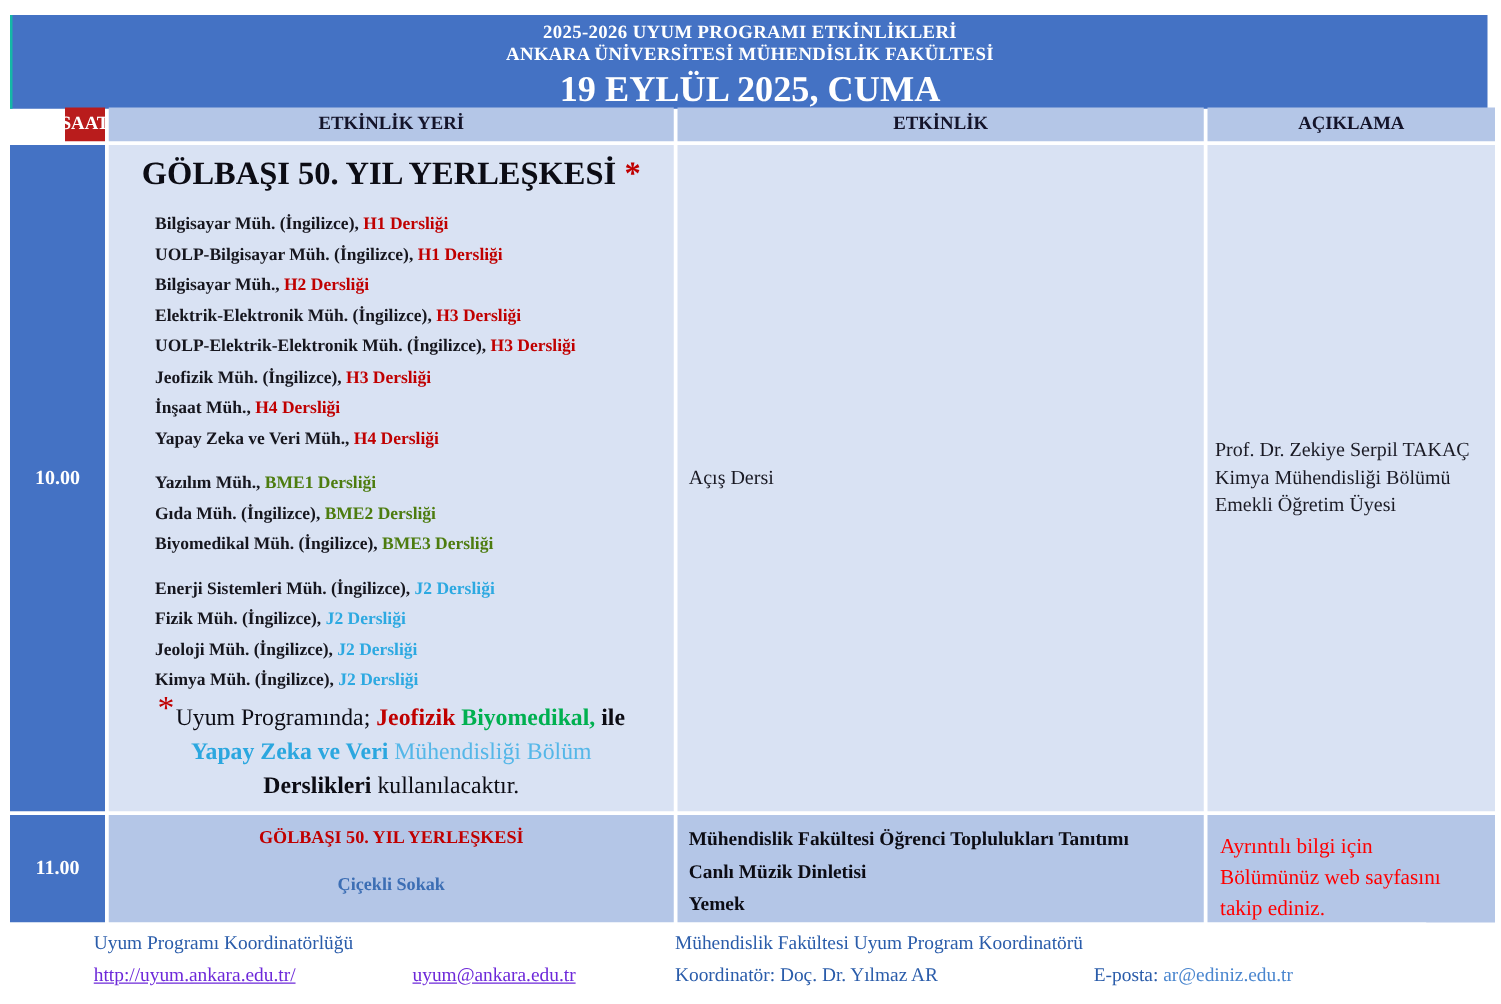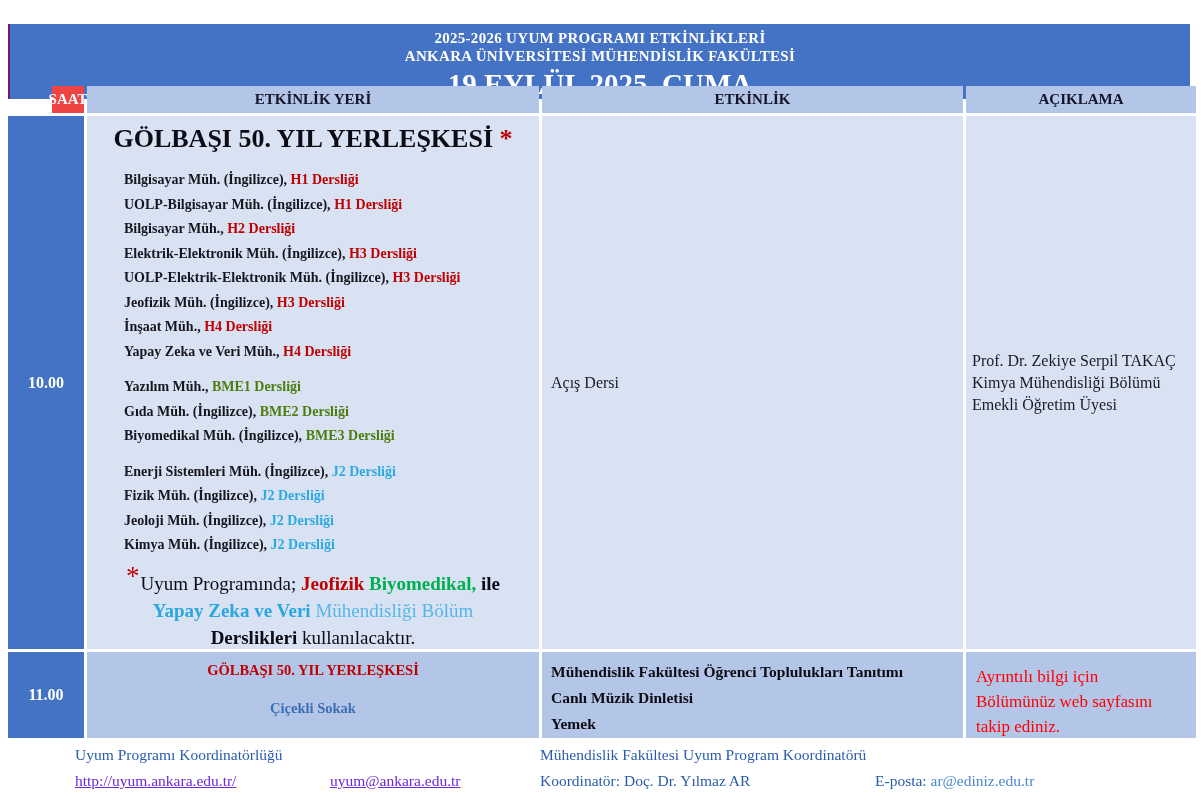--- a/index.html
+++ b/index.html
@@ -1,55 +1,55 @@
 <!DOCTYPE html>
 <html><head>
 <meta charset="utf-8">
 <style>
   * { margin:0; padding:0; box-sizing:border-box; }
   body { background:#ffffff; font-family:"Liberation Serif","DejaVu Serif",serif; }
   .page { position:relative; width:1201px; height:803px; background:#ffffff; overflow:hidden; }
 
   
   .band {
-    position:absolute; left:8px; top:24px; width:1182px; height:75px;
+    position:absolute; left:8px; top:12px; width:1182px; height:75px;
     background:#4472C4; color:#ffffff; text-align:center;
-    border-left:2px solid #701a75; padding-top:5px;
+    border-left:2px solid #14b8a6; padding-top:5px;
   }
   .band-line { font-size:15px; font-weight:bold; letter-spacing:.3px; line-height:18px; }
   .band-date { font-size:29px; font-weight:bold; line-height:36px; margin-top:1px; }
 
   
   .grid {
     position:absolute; left:8px; top:86px;
     display:grid;
     grid-template-columns:76px 452px 421px 230px;
     grid-template-rows:27px 533px 86px;
     gap:3px;
   }
   .hcell { background:#B4C6E7; color:#14142a; font-weight:bold; font-size:15px;
            display:flex; align-items:center; justify-content:center; }
-  .hcell.saat { background:#ef4444; color:#ffffff;margin-left:44px; }
+  .hcell.saat { background:#b91c1c; color:#ffffff;margin-left:44px; }
   .timecell { background:#4472C4; color:#ffffff; font-weight:bold; font-size:16px;
               display:flex; align-items:center; justify-content:center; }
   .cell-light { background:#D9E2F3; }
   .cell-mid   { background:#B4C6E7; }
 
   
   .venue { padding-top:6px; overflow:hidden; }
   .venue-title { text-align:center; font-size:26px; font-weight:bold; color:#0c0c14; line-height:34px; margin-bottom:12px; }
   .venue-title .ast { color:#C00000; font-weight:bold; }
   .group { margin-top:0; }
   .group + .group { margin-top:11px; }
   .item { margin-left:37px; font-size:14px; font-weight:bold; color:#16161e; line-height:24.5px; white-space:nowrap; }
   .room-red   { color:#C00000; }
   .room-green { color:#4d7c0f; }
   .room-cyan  { color:#2DA9E1; }
 
-  .footnote { margin-top:10px; padding:0 28px; text-align:center; font-size:19px; line-height:27px; color:#0c0c14; }
+  .footnote { padding:0 28px; text-align:center; font-size:19px; line-height:27px; color:#0c0c14; }
   .fn-ast { color:#C00000; font-size:27px; position:relative; top:-5px; margin-right:1px; }
   .fn-b { font-weight:bold; }
 
   
   .activity { display:flex; align-items:center; padding-left:9px; font-size:16px; color:#1a1a24; }
   .note1 { display:flex; flex-direction:column; justify-content:center; padding-left:6px;
            font-size:16px; color:#1a1a24; line-height:22px; }
 
   
   .venue2 { text-align:center; padding-top:10px; }

